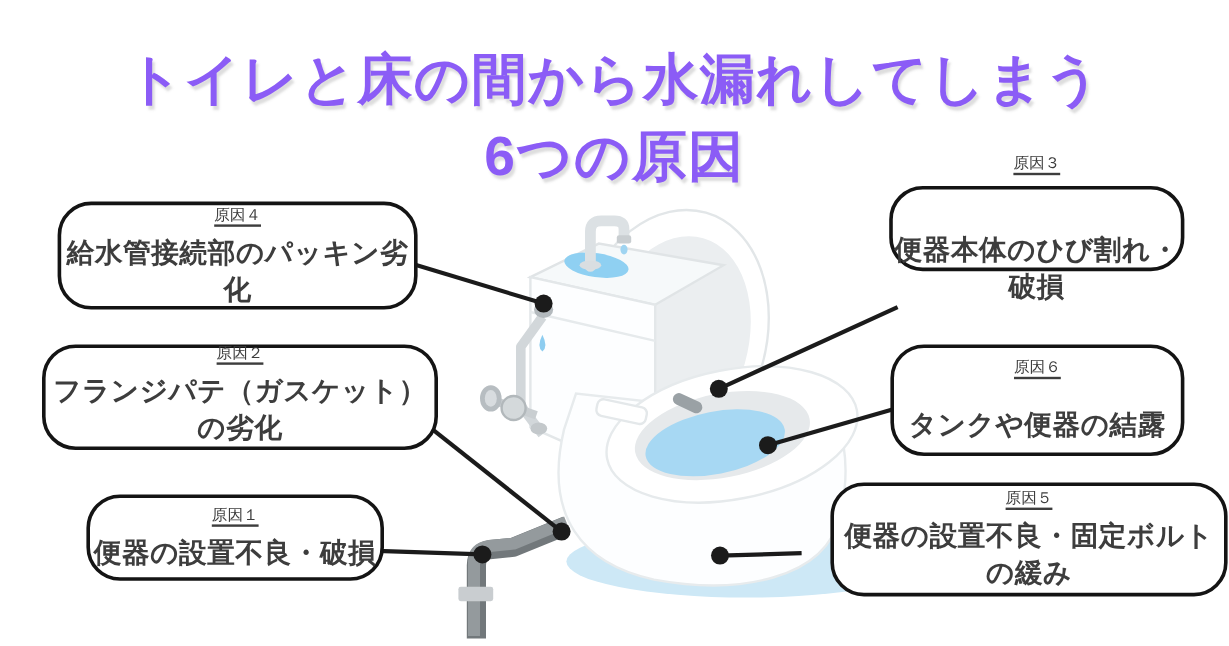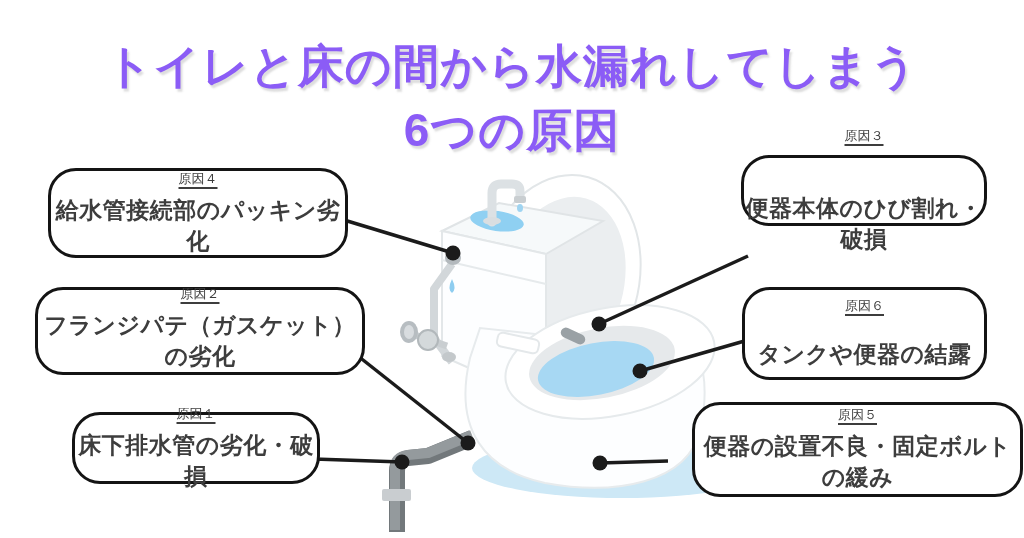--- a/index.html
+++ b/index.html
@@ -115,21 +115,21 @@
     <span class="desc">給水管接続部のパッキン劣化</span>
   </div>
 
   <div class="callout c2">
     <span class="label">原因２</span>
     <span class="desc">フランジパテ（ガスケット）の劣化</span>
   </div>
 
   <div class="callout c1">
     <span class="label">原因１</span>
-    <span class="desc">床下排水管の劣化・破損</span>
+    <span class="desc">便器の設置不良・破損</span>
   </div>
 
   <div class="callout c3">
     <span class="label">原因３</span>
     <span class="desc">便器本体のひび割れ・破損</span>
   </div>
 
   <div class="callout c6">
     <span class="label">原因６</span>
     <span class="desc">タンクや便器の結露</span>

